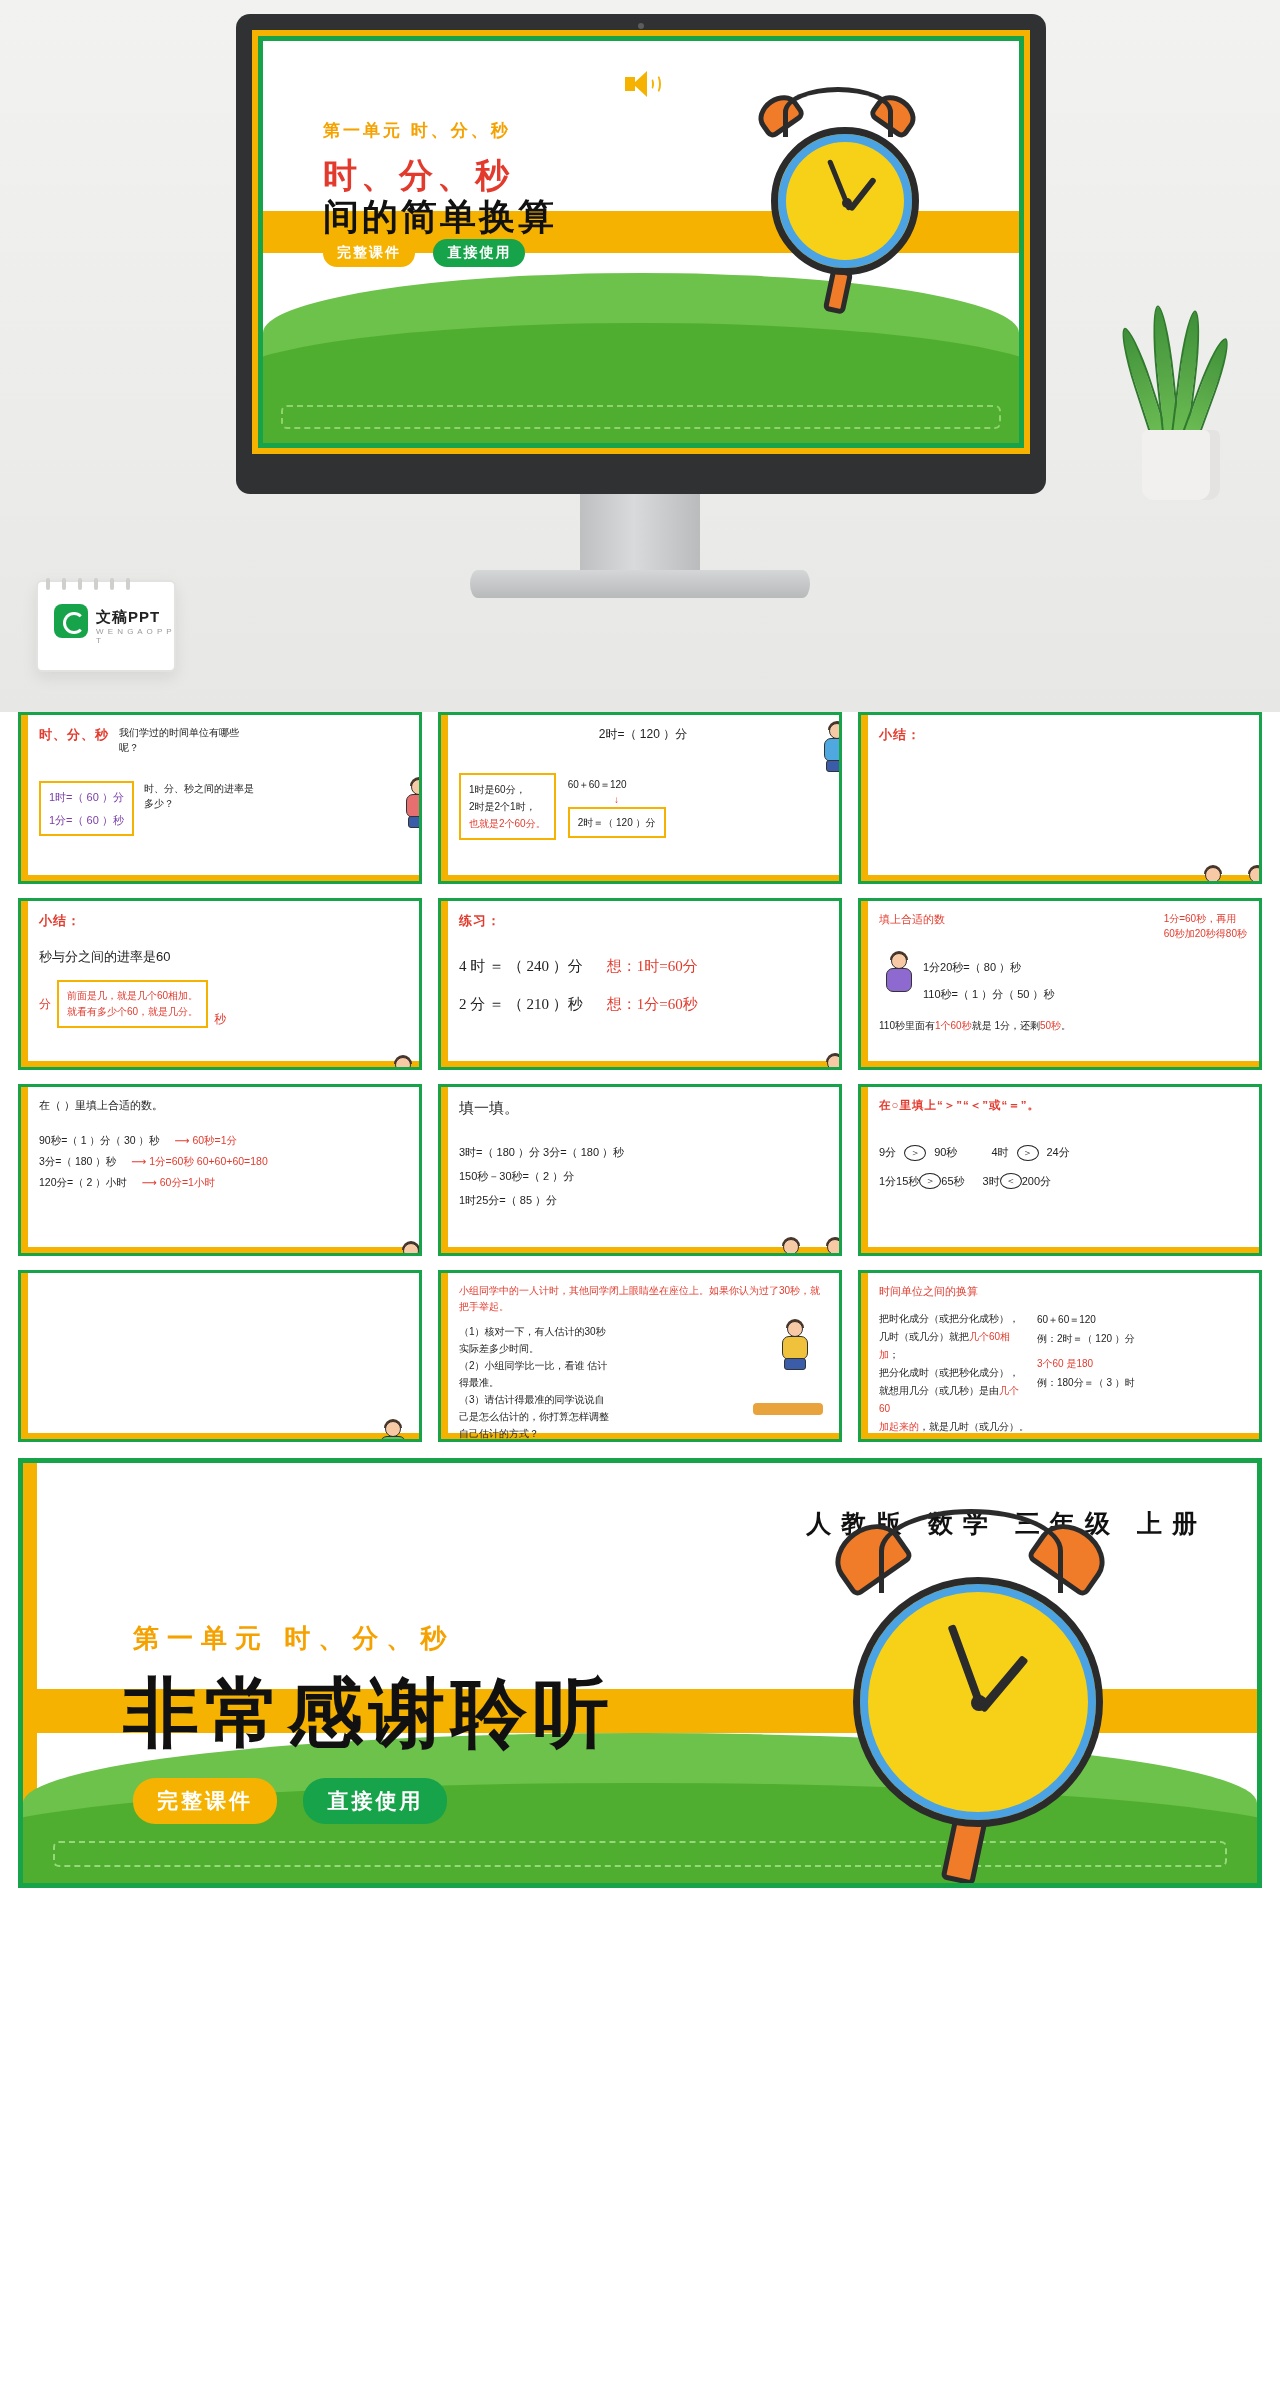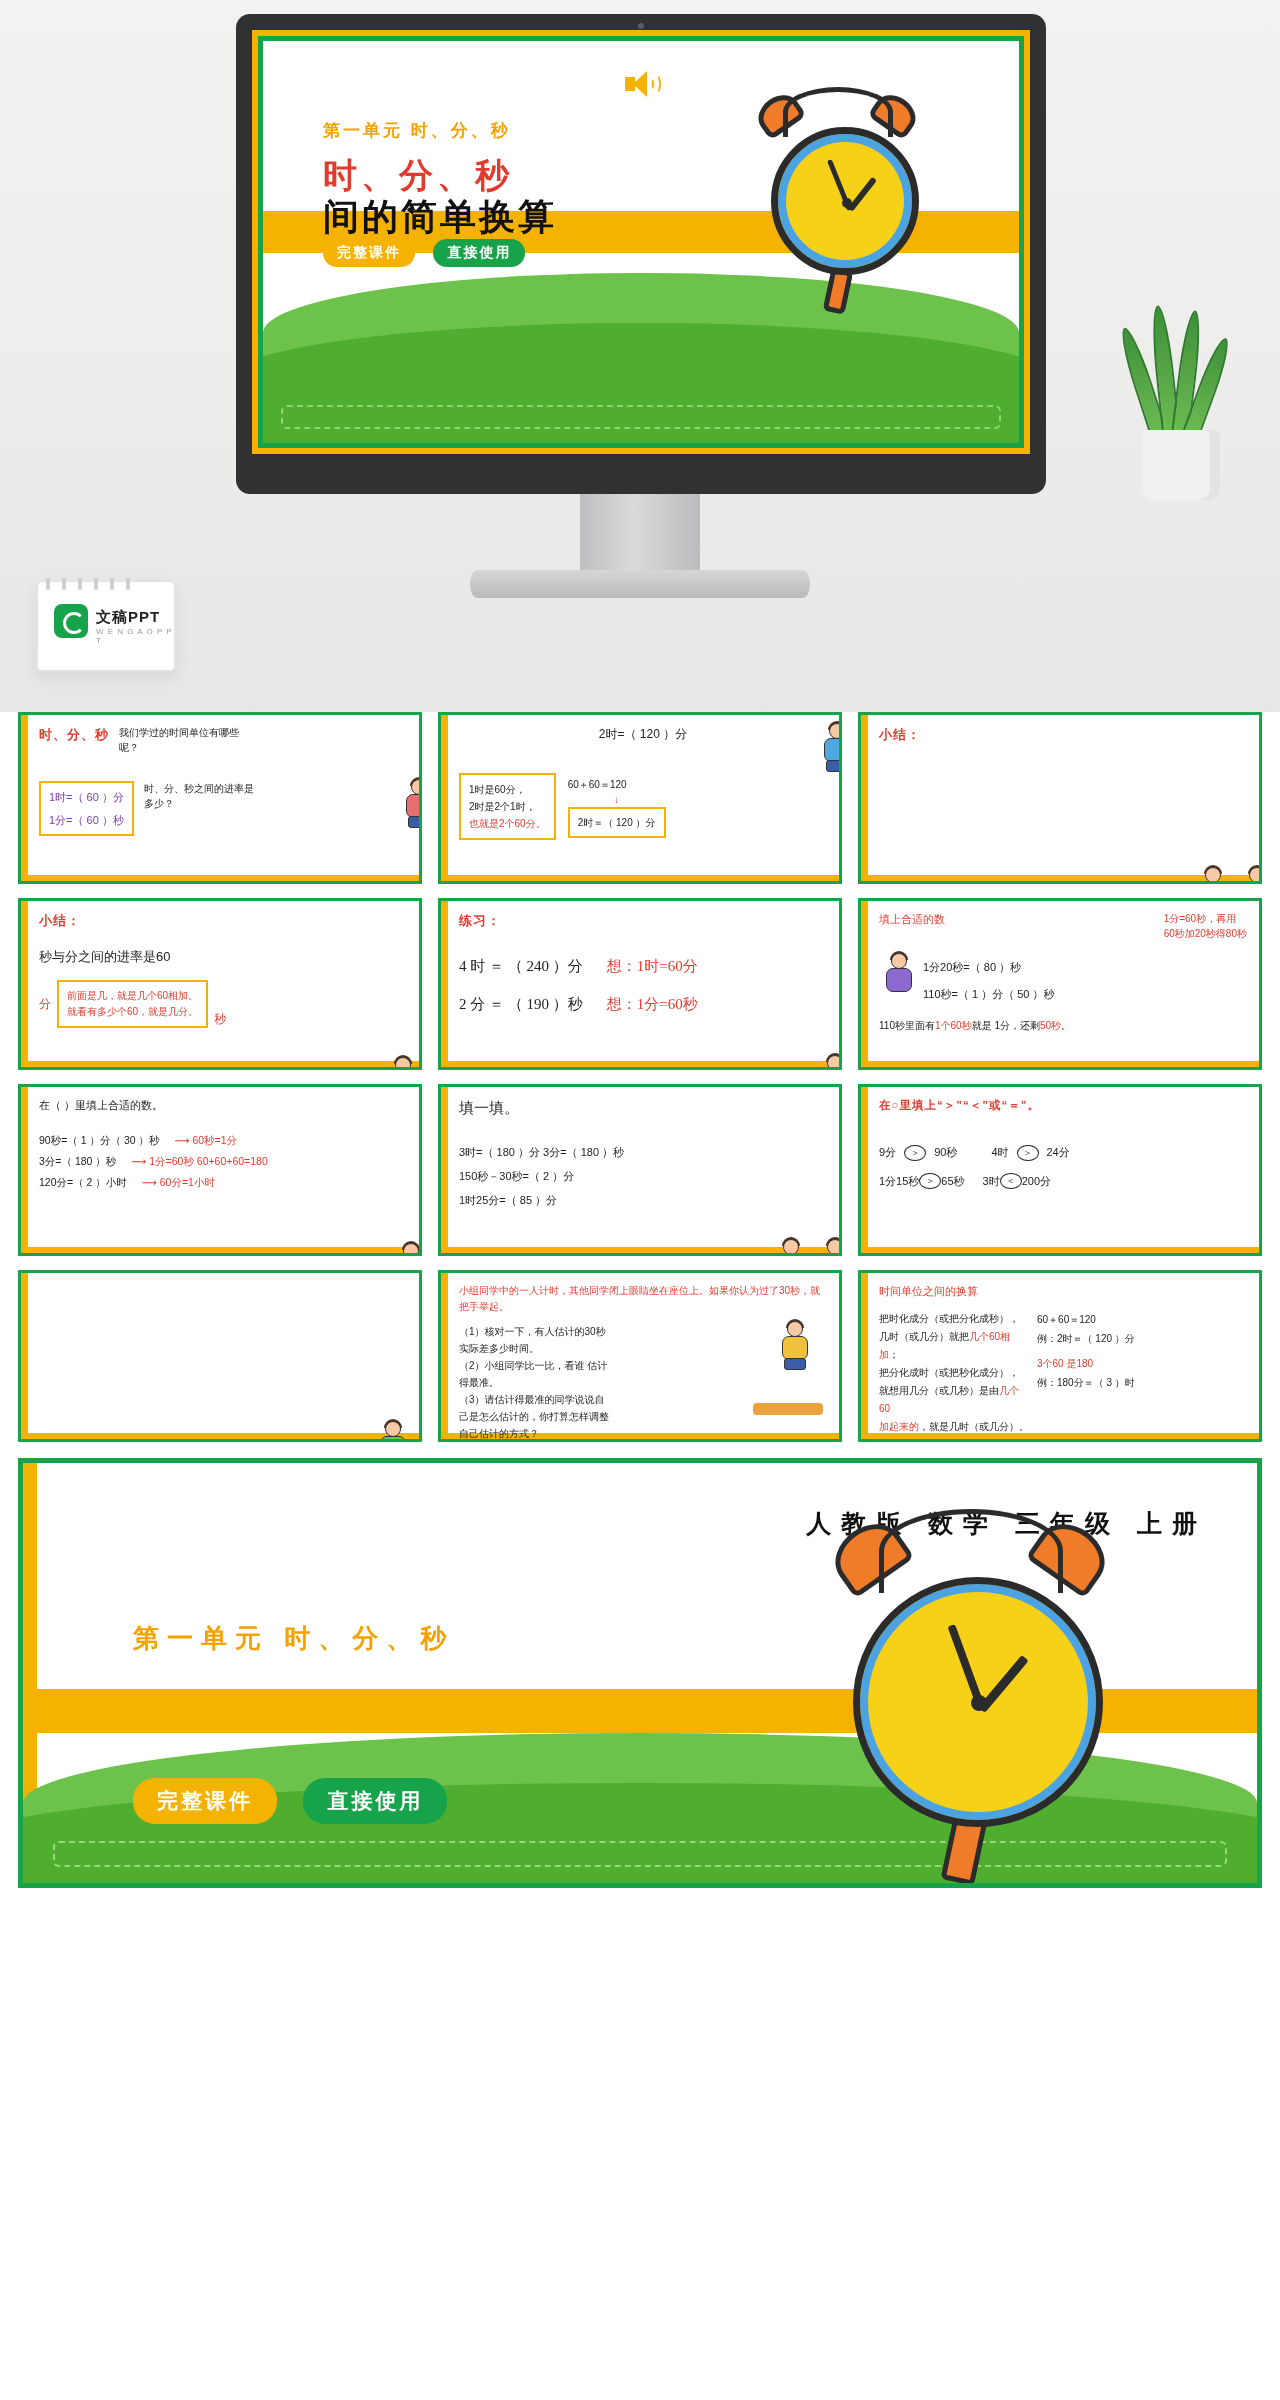--- a/index.html
+++ b/index.html
@@ -300,21 +300,21 @@
     <div class="ystrip"></div>
       <div class="ybot"></div>
     <div class="pad">
       <div class="ttl">练习：</div>
       <div style="margin-top:24px; font-size:15px;font-family:Liberation Serif, serif;">
         <div style="display:flex; gap:24px;">
           <span>4 时 ＝ （ 240 ）分</span>
           <span class="red">想：1时=60分</span>
         </div>
         <div style="display:flex; gap:24px; margin-top:16px;">
-          <span>2 分 ＝ （ 190 ）秒</span>
+          <span>2 分 ＝ （ 210 ）秒</span>
           <span class="red">想：1分=60秒</span>
         </div>
       </div>
     </div>
     <div class="person" style="right:18px; bottom:12px;">
       <div class="hair"></div>
         <div class="head"></div>
     </div>
   </div>
 
@@ -471,20 +471,21 @@
 <div class="closing">
   <div class="stage">
     <div class="ystrip"></div>
     <div class="hill"></div>
     <div class="hill2"></div>
     <div class="ybar"></div>
     <div class="dash"></div>
 
     <div class="meta">人教版   数学   三年级   上册</div>
     <div class="unit">第一单元   时、分、秒</div>
+    <div class="big">非常感谢聆听</div>
     <div class="pills">
       <span class="pill y">完整课件</span>
       <span class="pill g">直接使用</span>
     </div>
 
     <div class="clock" style="right:70px; top:40px; width:400px; height:380px;">
       <div class="bellL" style="left:46px; top:24px; width:72px; height:56px;"></div>
       <div class="bellR" style="left:248px; top:24px; width:72px; height:56px;"></div>
       <div class="handle" style="left:92px; top:6px; width:184px; height:84px;"></div>
       <div class="leg" style="left:160px; top:314px; width:34px; height:66px; transform:rotate(12deg);"></div>

